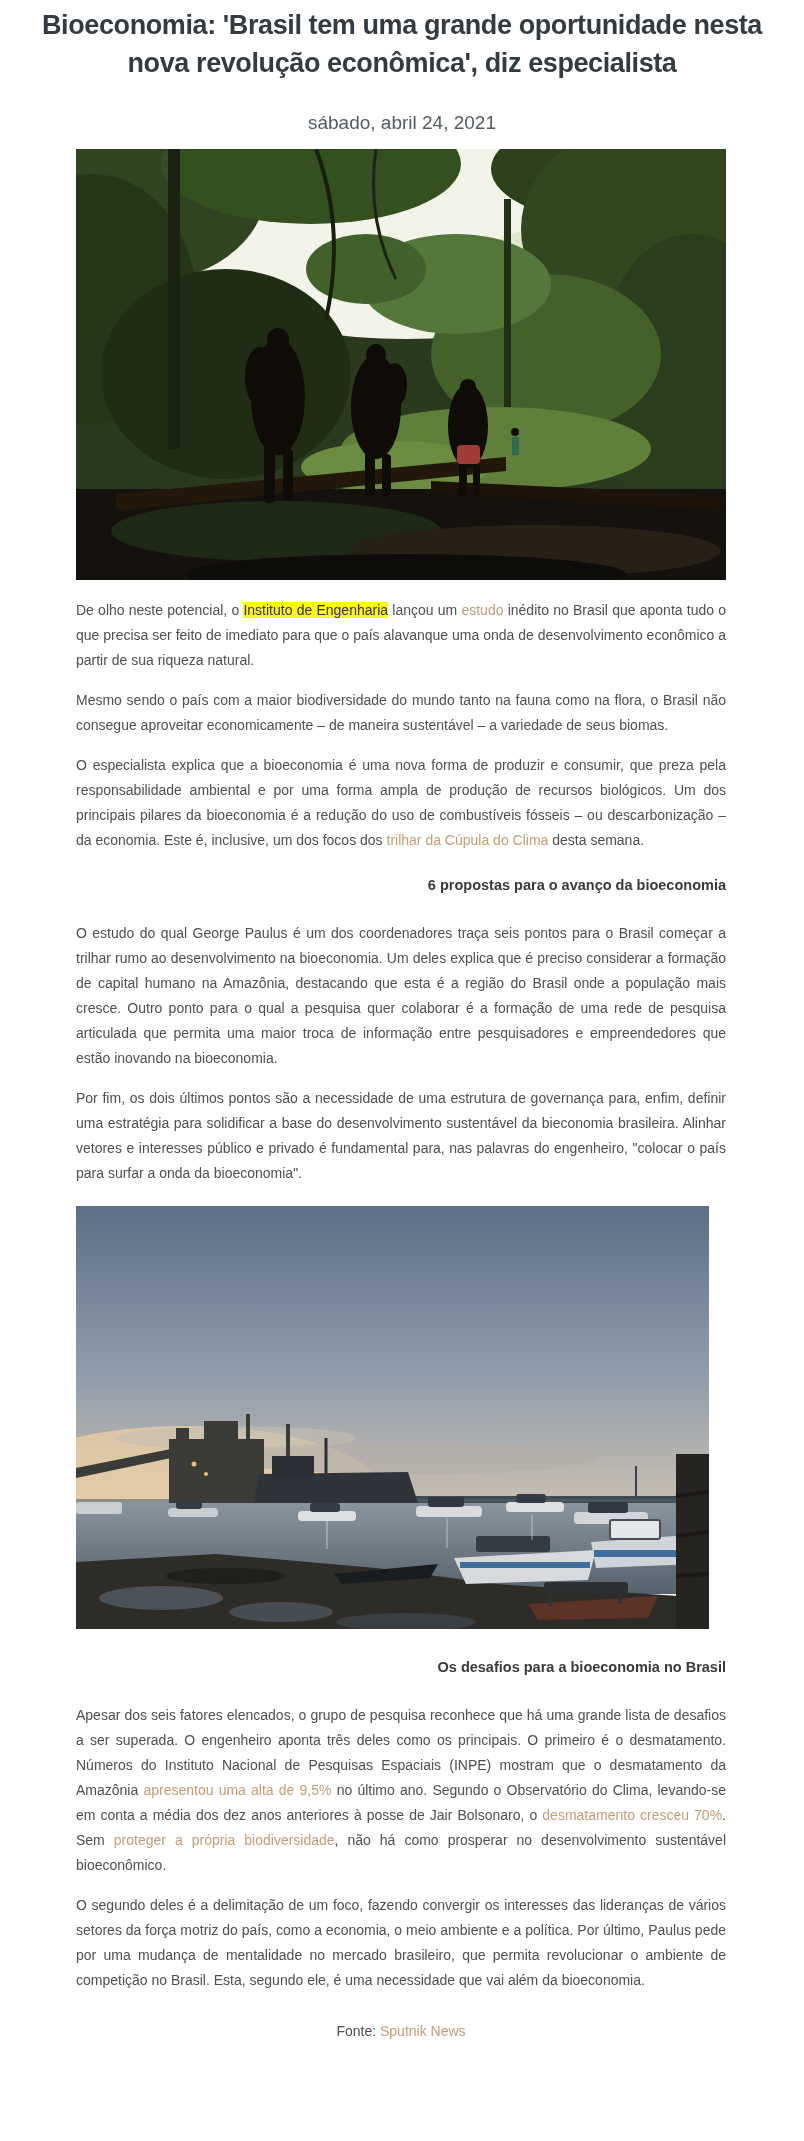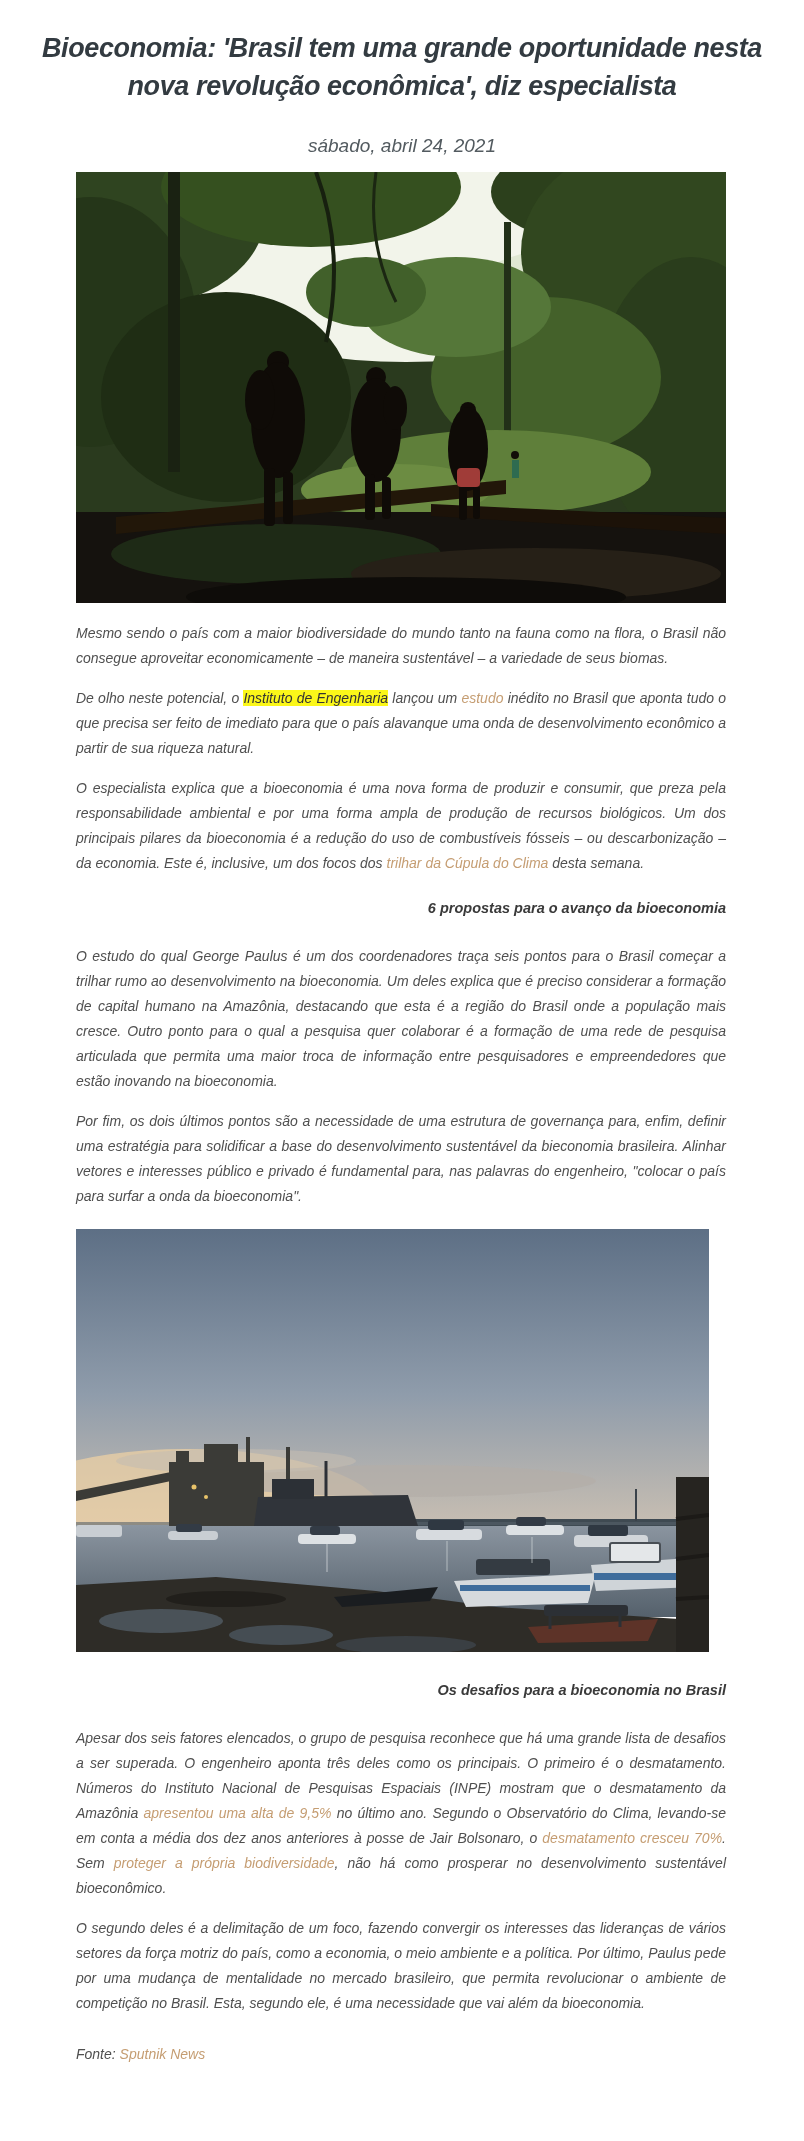--- a/index.html
+++ b/index.html
@@ -2,21 +2,21 @@
 <html lang="pt" style="--link-color: #c59d72; --hl-color: #fbf719;"><head>
 <meta charset="utf-8">
 <style>
   html,body{margin:0;padding:0;background:#ffffff;}
   body{
     width:804px;
     font-family:"Liberation Sans", sans-serif;
     color:#4f4f4f;
     -webkit-font-smoothing:antialiased;
   }
-  .page{padding-top:27px;font-style:italic;}
+  .page{padding-top:4px;}
   h1.article-title{
     margin:2px auto 0;
     max-width:760px;
     text-align:center;
     font-size:27px;
     line-height:38px;
     letter-spacing:-0.4px;
     font-weight:bold;
     color:#333b41;
   }
@@ -53,21 +53,21 @@
     text-decoration:none;
     cursor:pointer;
   }
   .hl{
     background:var(--hl-color,#fbf719);
     color:#333333;
   }
   p.source-line{
     margin-top:26px;
     margin-bottom:40px;
-    text-align:left;
+    text-align:center;
   }
 </style>
 </head>
 <body>
 
 <div class="page">
 
   <h1 class="article-title">Bioeconomia: 'Brasil tem uma grande oportunidade nesta nova revolução econômica', diz especialista</h1>
 
   <div class="article-date">sábado, abril 24, 2021</div>
@@ -120,22 +120,22 @@
           <rect x="383" y="312" width="8" height="36" rx="3"></rect>
           <rect x="397" y="314" width="7" height="33" rx="3"></rect>
         </g>
         <rect x="381" y="296" width="23" height="19" rx="4" fill="#a03c38"></rect>
         <rect x="436" y="288" width="7" height="18" fill="#2e6b50"></rect>
         <circle cx="439" cy="283" r="4" fill="#120d08"></circle>
       </svg>
     </figure>
 
     <div id="section-a">
+        <p>De olho neste potencial, o <span class="hl">Instituto de Engenharia</span> lançou um <a>estudo</a> inédito no Brasil que aponta tudo o que precisa ser feito de imediato para que o país alavanque uma onda de desenvolvimento econômico a partir de sua riqueza natural.</p>
         <p>Mesmo sendo o país com a maior biodiversidade do mundo tanto na fauna como na flora, o Brasil não consegue aproveitar economicamente – de maneira sustentável – a variedade de seus biomas.</p>
-        <p>De olho neste potencial, o <span class="hl">Instituto de Engenharia</span> lançou um <a>estudo</a> inédito no Brasil que aponta tudo o que precisa ser feito de imediato para que o país alavanque uma onda de desenvolvimento econômico a partir de sua riqueza natural.</p>
         <p>O especialista explica que a bioeconomia é uma nova forma de produzir e consumir, que preza pela responsabilidade ambiental e por uma forma ampla de produção de recursos biológicos. Um dos principais pilares da bioeconomia é a redução do uso de combustíveis fósseis – ou descarbonização – da economia. Este é, inclusive, um dos focos dos <a>trilhar da Cúpula do Clima</a> desta semana.</p>
         <h2>6 propostas para o avanço da bioeconomia</h2>
         <p>O estudo do qual George Paulus é um dos coordenadores traça seis pontos para o Brasil começar a trilhar rumo ao desenvolvimento na bioeconomia. Um deles explica que é preciso considerar a formação de capital humano na Amazônia, destacando que esta é a região do Brasil onde a população mais cresce. Outro ponto para o qual a pesquisa quer colaborar é a formação de uma rede de pesquisa articulada que permita uma maior troca de informação entre pesquisadores e empreendedores que estão inovando na bioeconomia.</p>
         <p>Por fim, os dois últimos pontos são a necessidade de uma estrutura de governança para, enfim, definir uma estratégia para solidificar a base do desenvolvimento sustentável da bieconomia brasileira. Alinhar vetores e interesses público e privado é fundamental para, nas palavras do engenheiro, "colocar o país para surfar a onda da bioeconomia".</p>
       </div>
 
     <figure class="fig-2">
 
       <svg width="633" height="423" viewBox="0 0 633 423" role="img">
         <defs>

